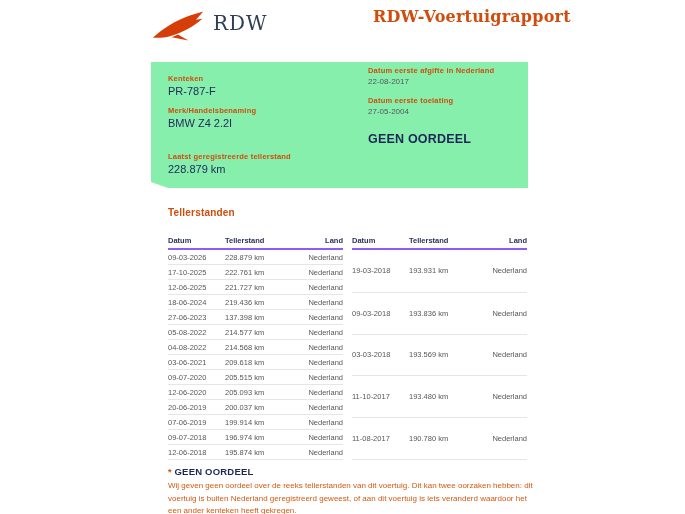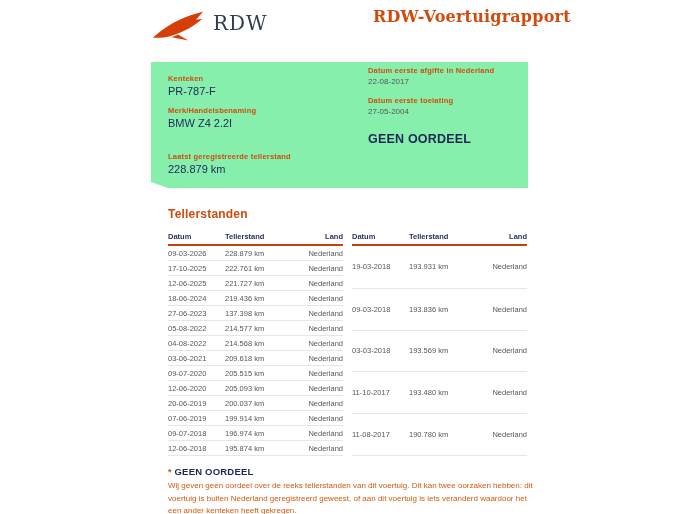--- a/index.html
+++ b/index.html
@@ -47,26 +47,26 @@
     font-size:12.5px; font-weight:bold; color:#1d2757; letter-spacing:.2px;
     display:inline-block;
   }
   .verdict-mark {
     position:absolute; right:-4px; top:-4px; color:#d14c0c;
     font-size:11px; font-weight:bold;
   }
 
   
   .meters { position:absolute; left:168px; top:207px; width:359px; }
-  .section-title { font-size:12px; font-weight:bold; color:#d14c0c; letter-spacing:.2px; margin-bottom:9px; }
+  .section-title { font-size:10px; font-weight:bold; color:#d14c0c; letter-spacing:.2px; margin-bottom:16px; }
   .tables { display:flex; gap:9px; }
   table { border-collapse:collapse; width:175px; table-layout:fixed; }
   th {
     font-size:7.5px; font-weight:bold; color:#2a3158; text-align:left;
-    padding:2px 0 3px 0; border-bottom:2px solid #c2410c;
+    padding:2px 0 3px 0; border-bottom:2px solid #8b5cf6;
   }
   td {
     font-size:7.5px; color:#57575b; padding:2.5px 0;
     border-bottom:1px solid #e9e5e2; white-space:nowrap; overflow:hidden;
   }
   .col0 { width:57px; }
   .col1 { width:72px; }
   .col2 { width:46px; text-align:right; }
   th.col2 { text-align:right;margin-top:48px; }
 

